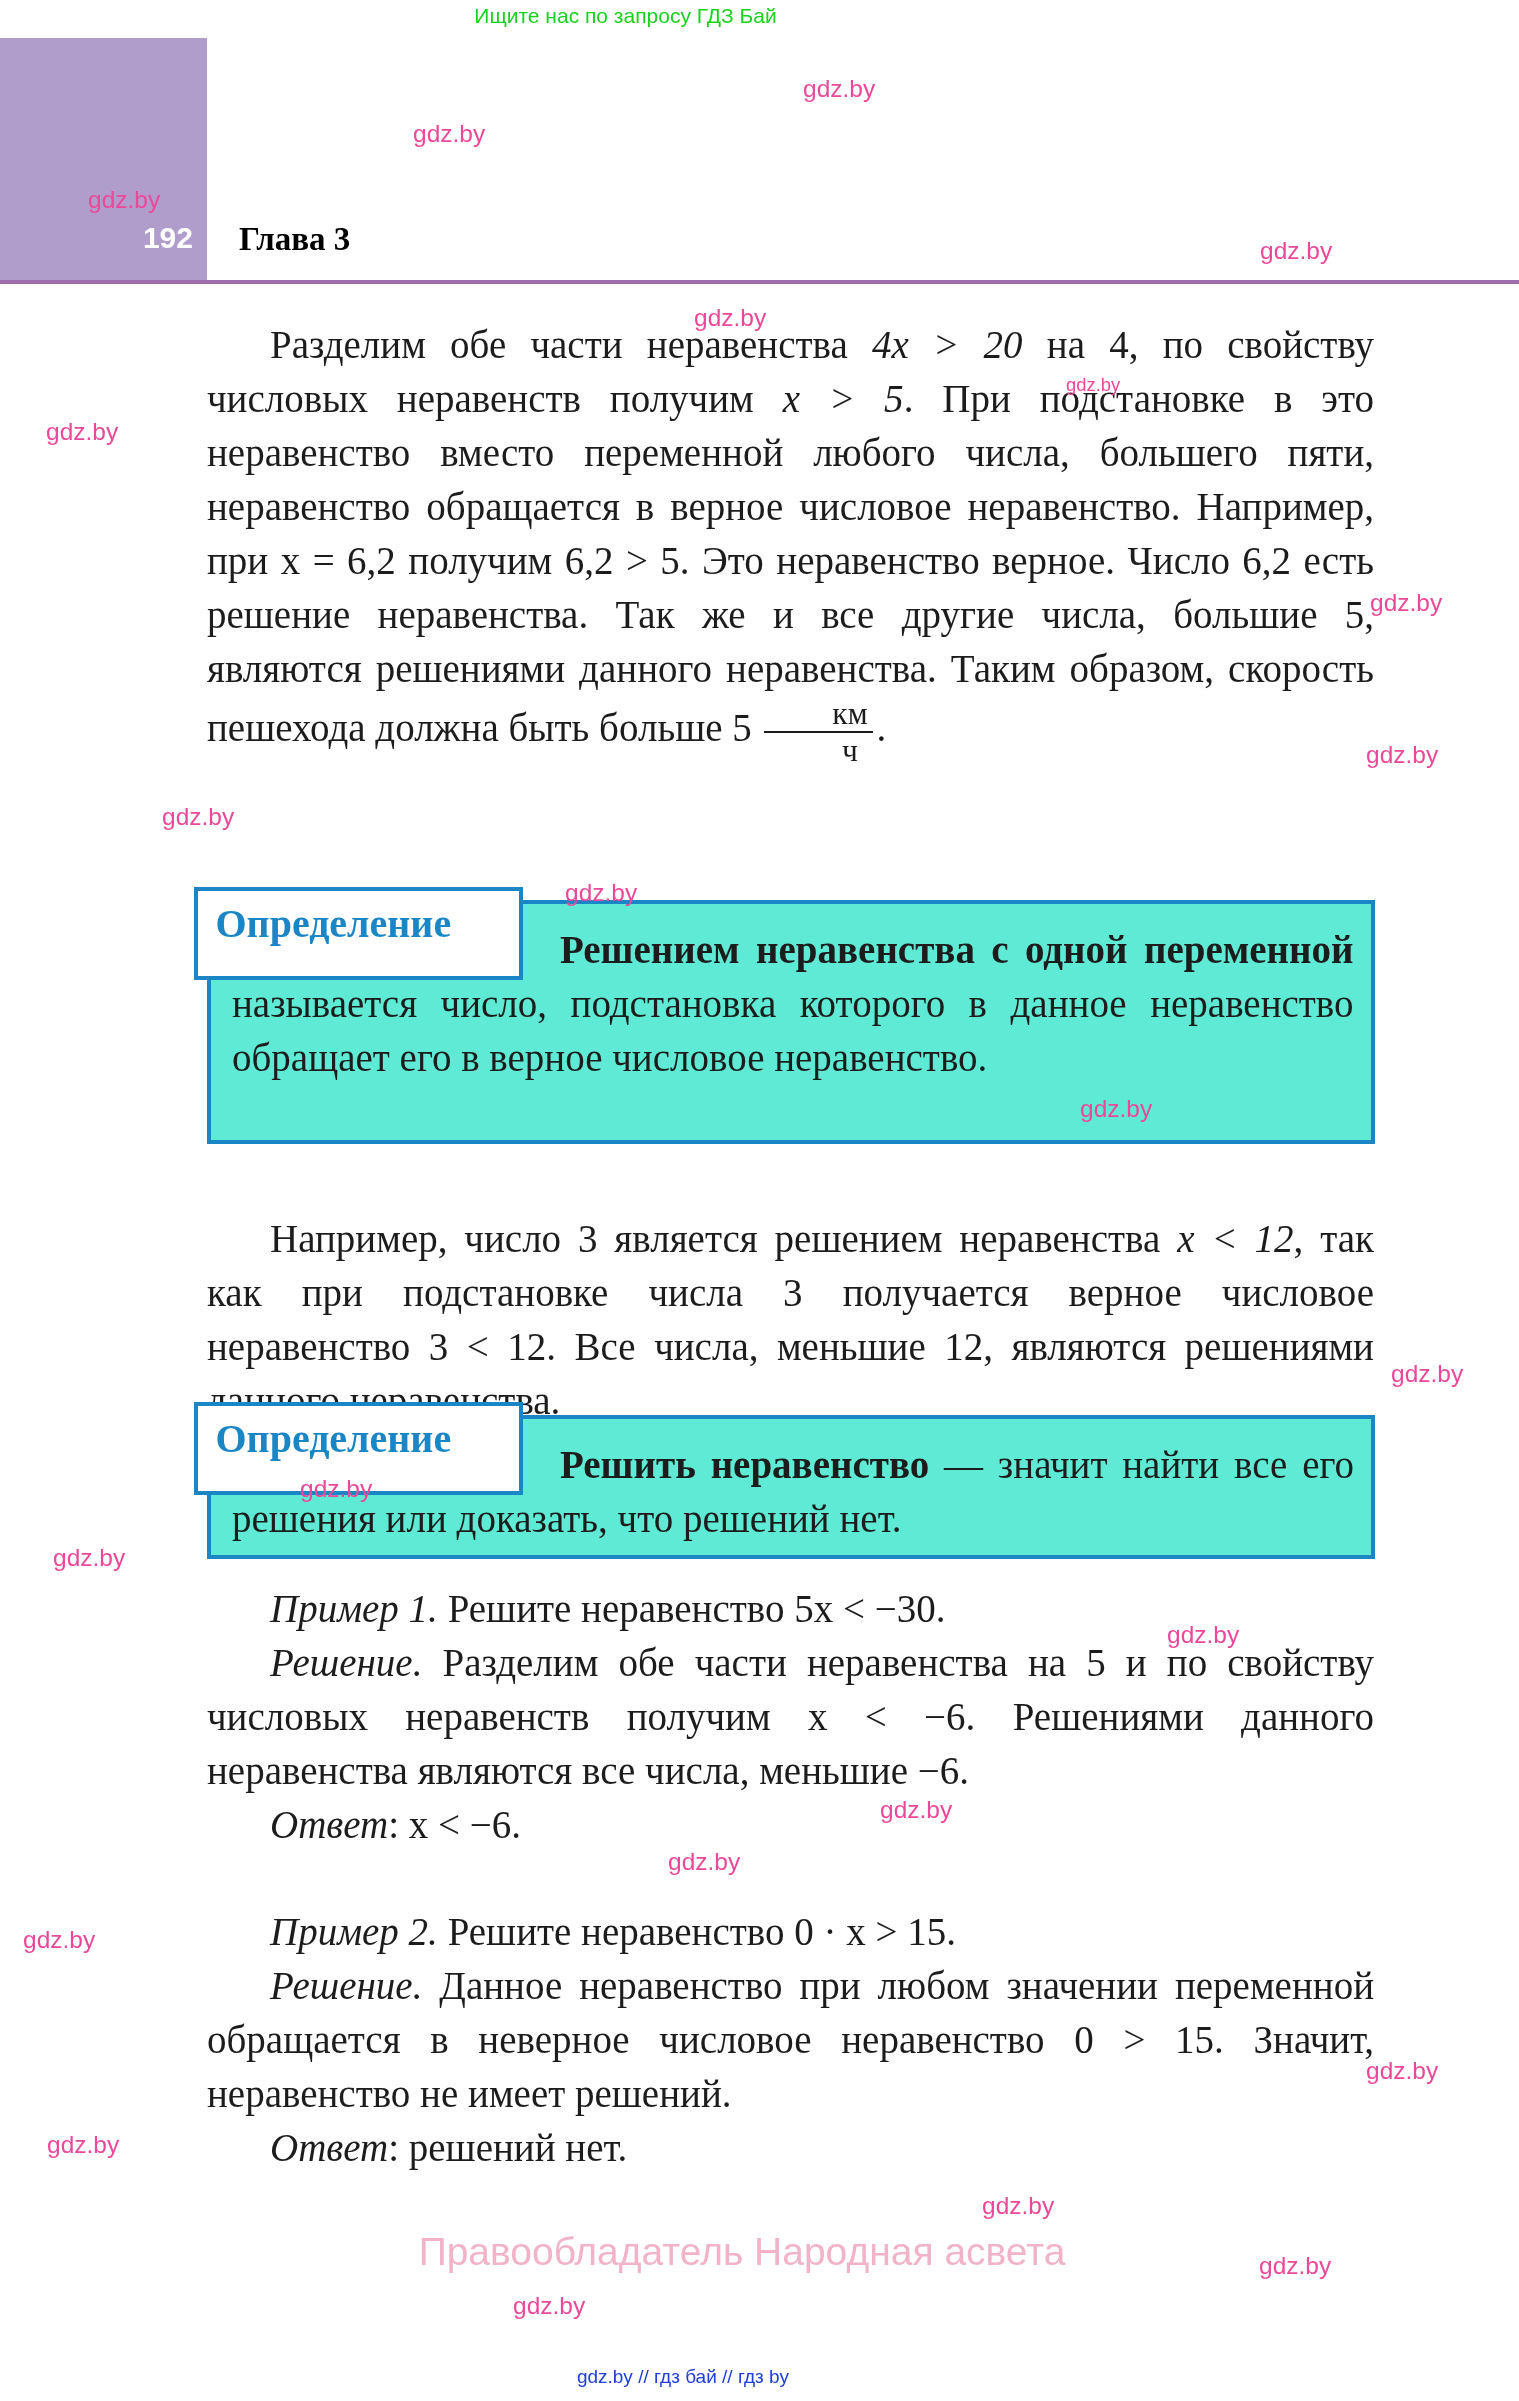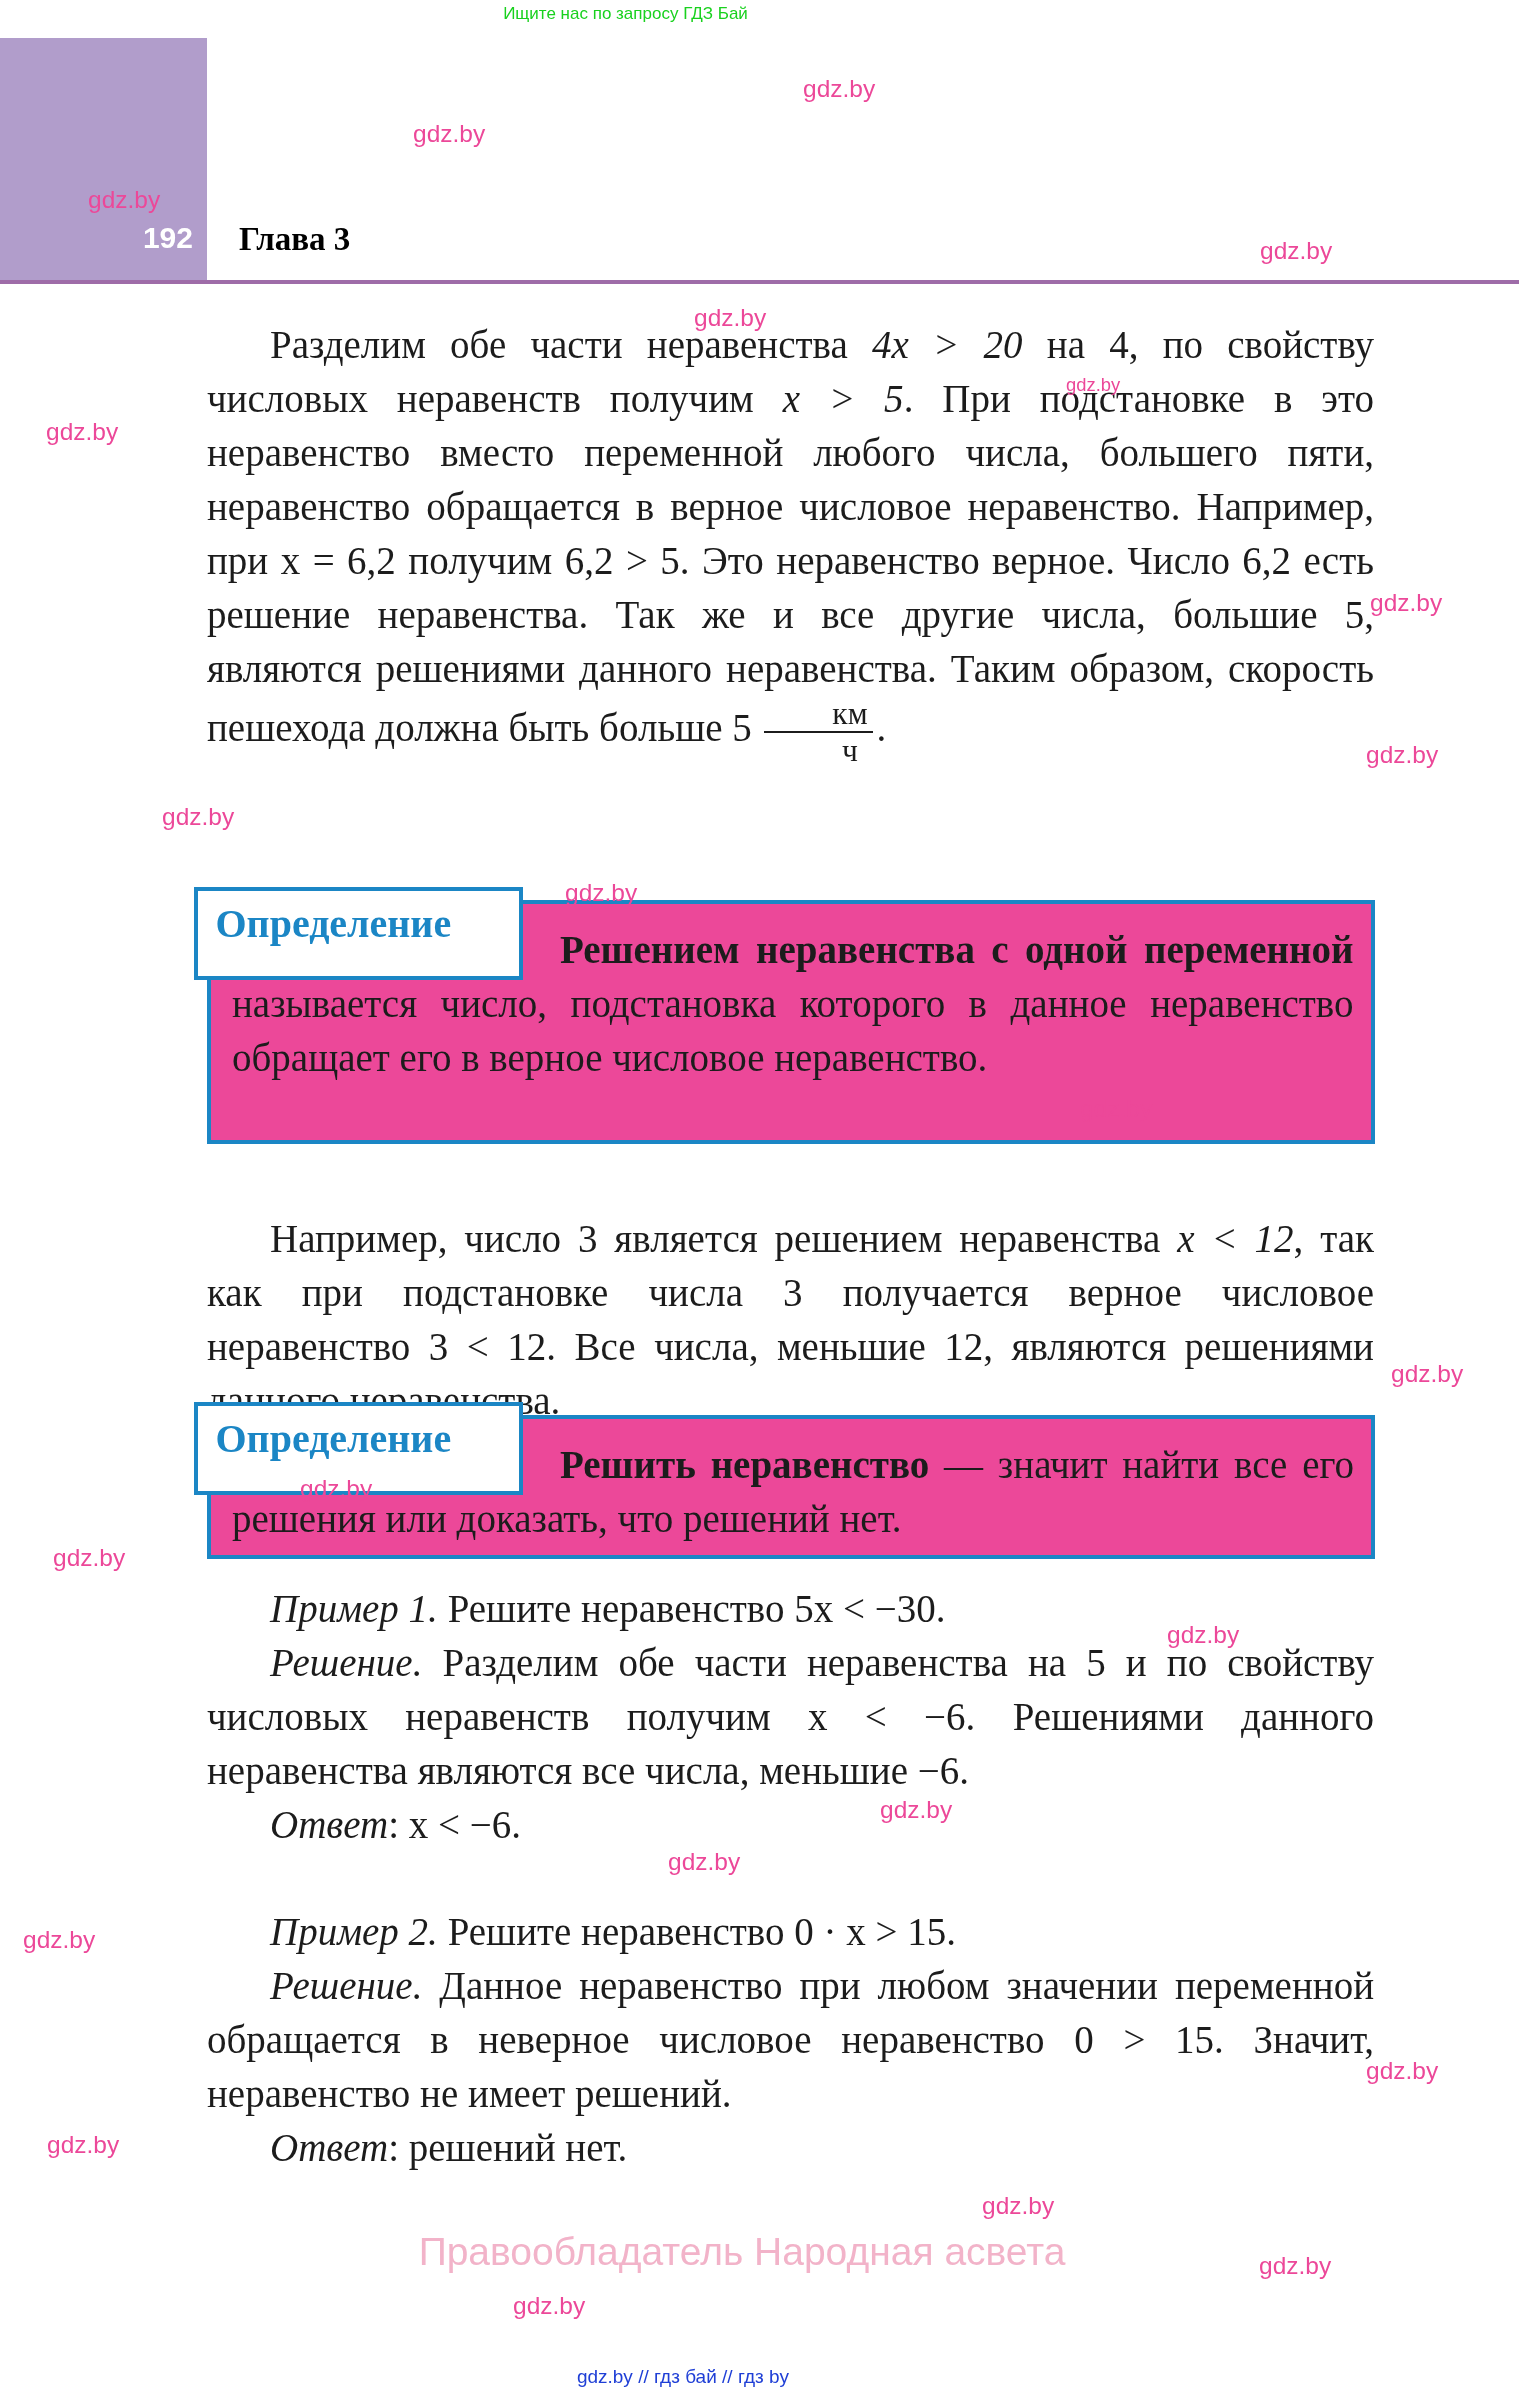--- a/index.html
+++ b/index.html
@@ -1,32 +1,32 @@
 <!DOCTYPE html>
 <html style="font-size:14px"><head>
 <meta charset="utf-8">
 <style>
   html, body { margin:0; padding:0; }
   body { width:1519px; height:2401px; position:relative; background:#ffffff; overflow:hidden;
          font-family:"Liberation Serif","DejaVu Serif",serif; color:#1c1c1c; }
   .abs { position:absolute; }
   .top-banner { left:0; width:1251px; top:3.5px; text-align:center; font-family:"Liberation Sans","DejaVu Sans",sans-serif;
-                font-size:17px; color:#19d11e; }
+                font-size:21px; color:#19d11e; }
   .side-block { left:0; top:38px; width:207px; height:243px; background:#b19dcb; }
   .page-num { left:123px; top:221px; width:70px; text-align:right; font-family:"Liberation Sans","DejaVu Sans",sans-serif;
               font-weight:bold; font-size:30px; color:#ffffff; }
   .chapter { left:239px; top:221px; font-weight:bold; font-size:33px; color:#000000; }
   .header-rule { left:0; top:280px; width:1519px; height:4.4px; background:#9e6ca8; }
   .text { left:207px; width:1167px; font-size:39px; line-height:54px; text-align:justify; }
   .text p { margin:0; text-indent:63px; }
   .it { font-style:italic; }
   .frac { display:inline-block; vertical-align:middle; text-align:center; font-size:31.5px; line-height:35px; margin:0 3.5px 0 12.3px; }
   .frac .num { display:block; border-bottom:2.6px solid #1c1c1c; padding:0 5.3px; }
   .frac .den { display:block; }
-  .def-box { left:207px; width:1168px; background:#ec4899; border:4.4px solid #1b86c5; box-sizing:border-box; }
+  .def-box { left:207px; width:1168px; background:#5eead4; border:4.4px solid #1b86c5; box-sizing:border-box; }
   .def-label { left:194px; width:329px; height:93px; background:#ffffff; border:4.4px solid #1b86c5; box-sizing:border-box;
                font-weight:bold; font-size:40px; color:#1b86c5; line-height:65px; padding-left:17.5px; }
   .def-text { font-size:39px; line-height:54px; text-align:justify; }
   .def-text b { font-weight:bold; }
   .wm { font-family:"Liberation Sans","DejaVu Sans",sans-serif; font-size:24.5px; color:#ec4899;margin-top:8px; }
   .wm.small { font-size:18.4px; }
   .rights { left:0; width:1519px; top:2230px; text-align:center; font-family:"Liberation Sans","DejaVu Sans",sans-serif;
             font-size:39px; color:#f2b3c9; }
   .footer { left:0; width:1366px; top:2366px; text-align:center; font-family:"Liberation Sans","DejaVu Sans",sans-serif;
             font-size:19px; color:#1f3fd6; }

